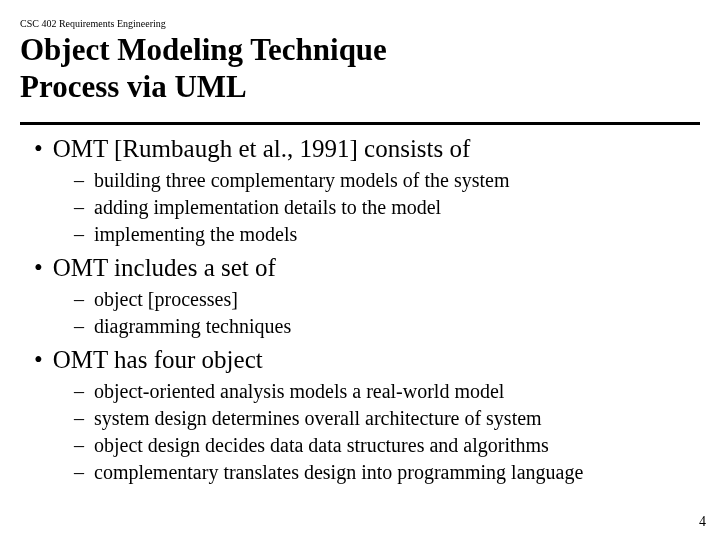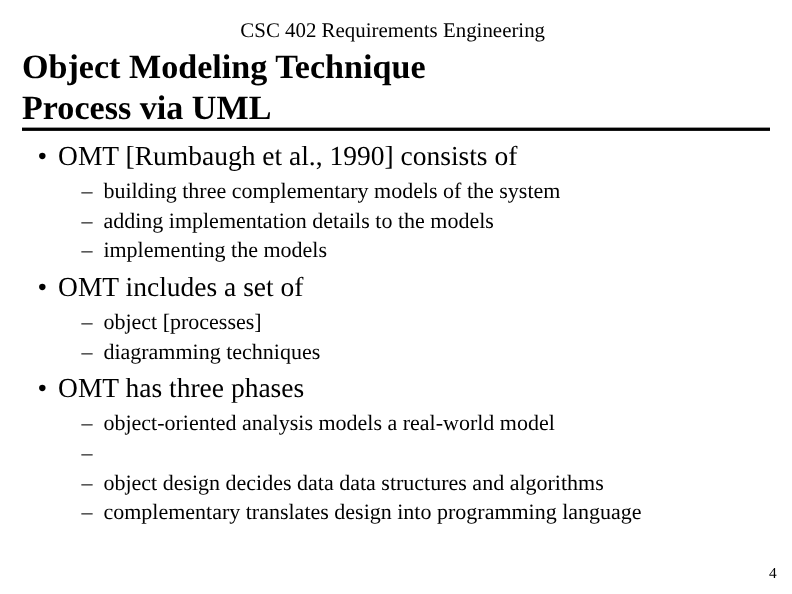--- a/index.html
+++ b/index.html
@@ -6,30 +6,30 @@
     body {
       width: 720px;
       height: 540px;
       background: #ffffff;
       font-family: "Times New Roman", Times, serif;
       color: #000000;
       position: relative;
       padding: 18px 20px;
     }
     .header-top {
-      font-size: 19px;
-      text-align: center;
+      font-size: 10px;
+      text-align: left;
       padding-right: 6px;
       margin-bottom: 2px;
     }
     .title {
       font-size: 31px;
       font-weight: bold;
       line-height: 1.2;
-      margin-bottom: 0;
+      margin-bottom: 17px;
     }
     .hr {
       border: none;
       border-top: 3px solid #000;
       margin-bottom: 10px;
     }
     .content {
       padding-left: 4px;
     }
     .bullet-l1 {
@@ -75,30 +75,30 @@
   <span>Object Modeling Technique</span><br>
   <span>Process via UML</span>
 </div>
 
 <hr class="hr">
 
 <div class="content">
 
   <div class="bullet-l1">
     <span class="marker">•</span>
-    <span>OMT [Rumbaugh et al., 1990] consists of</span>
+    <span>OMT [Rumbaugh et al., 1991] consists of</span>
   </div>
   <div class="sub-group">
     <div class="bullet-l2">
       <span class="marker">–</span>
       <span>building three complementary models of the system</span>
     </div>
     <div class="bullet-l2">
       <span class="marker">–</span>
-      <span>adding implementation details to the models</span>
+      <span>adding implementation details to the model</span>
     </div>
     <div class="bullet-l2">
       <span class="marker">–</span>
       <span>implementing the models</span>
     </div>
   </div>
 
   <div class="bullet-l1">
     <span class="marker">•</span>
     <span>OMT includes a set of</span>
@@ -109,29 +109,30 @@
       <span>object [processes]</span>
     </div>
     <div class="bullet-l2">
       <span class="marker">–</span>
       <span>diagramming techniques</span>
     </div>
   </div>
 
   <div class="bullet-l1">
     <span class="marker">•</span>
-    <span>OMT has three phases</span>
+    <span>OMT has four object</span>
   </div>
   <div class="sub-group">
     <div class="bullet-l2">
       <span class="marker">–</span>
       <span>object-oriented analysis models a real-world model</span>
     </div>
     <div class="bullet-l2">
       <span class="marker">–</span>
+      <span>system design determines overall architecture of system</span>
     </div>
     <div class="bullet-l2">
       <span class="marker">–</span>
       <span>object design decides data data structures and algorithms</span>
     </div>
     <div class="bullet-l2">
       <span class="marker">–</span>
       <span>complementary translates design into programming language</span>
     </div>
   </div>

